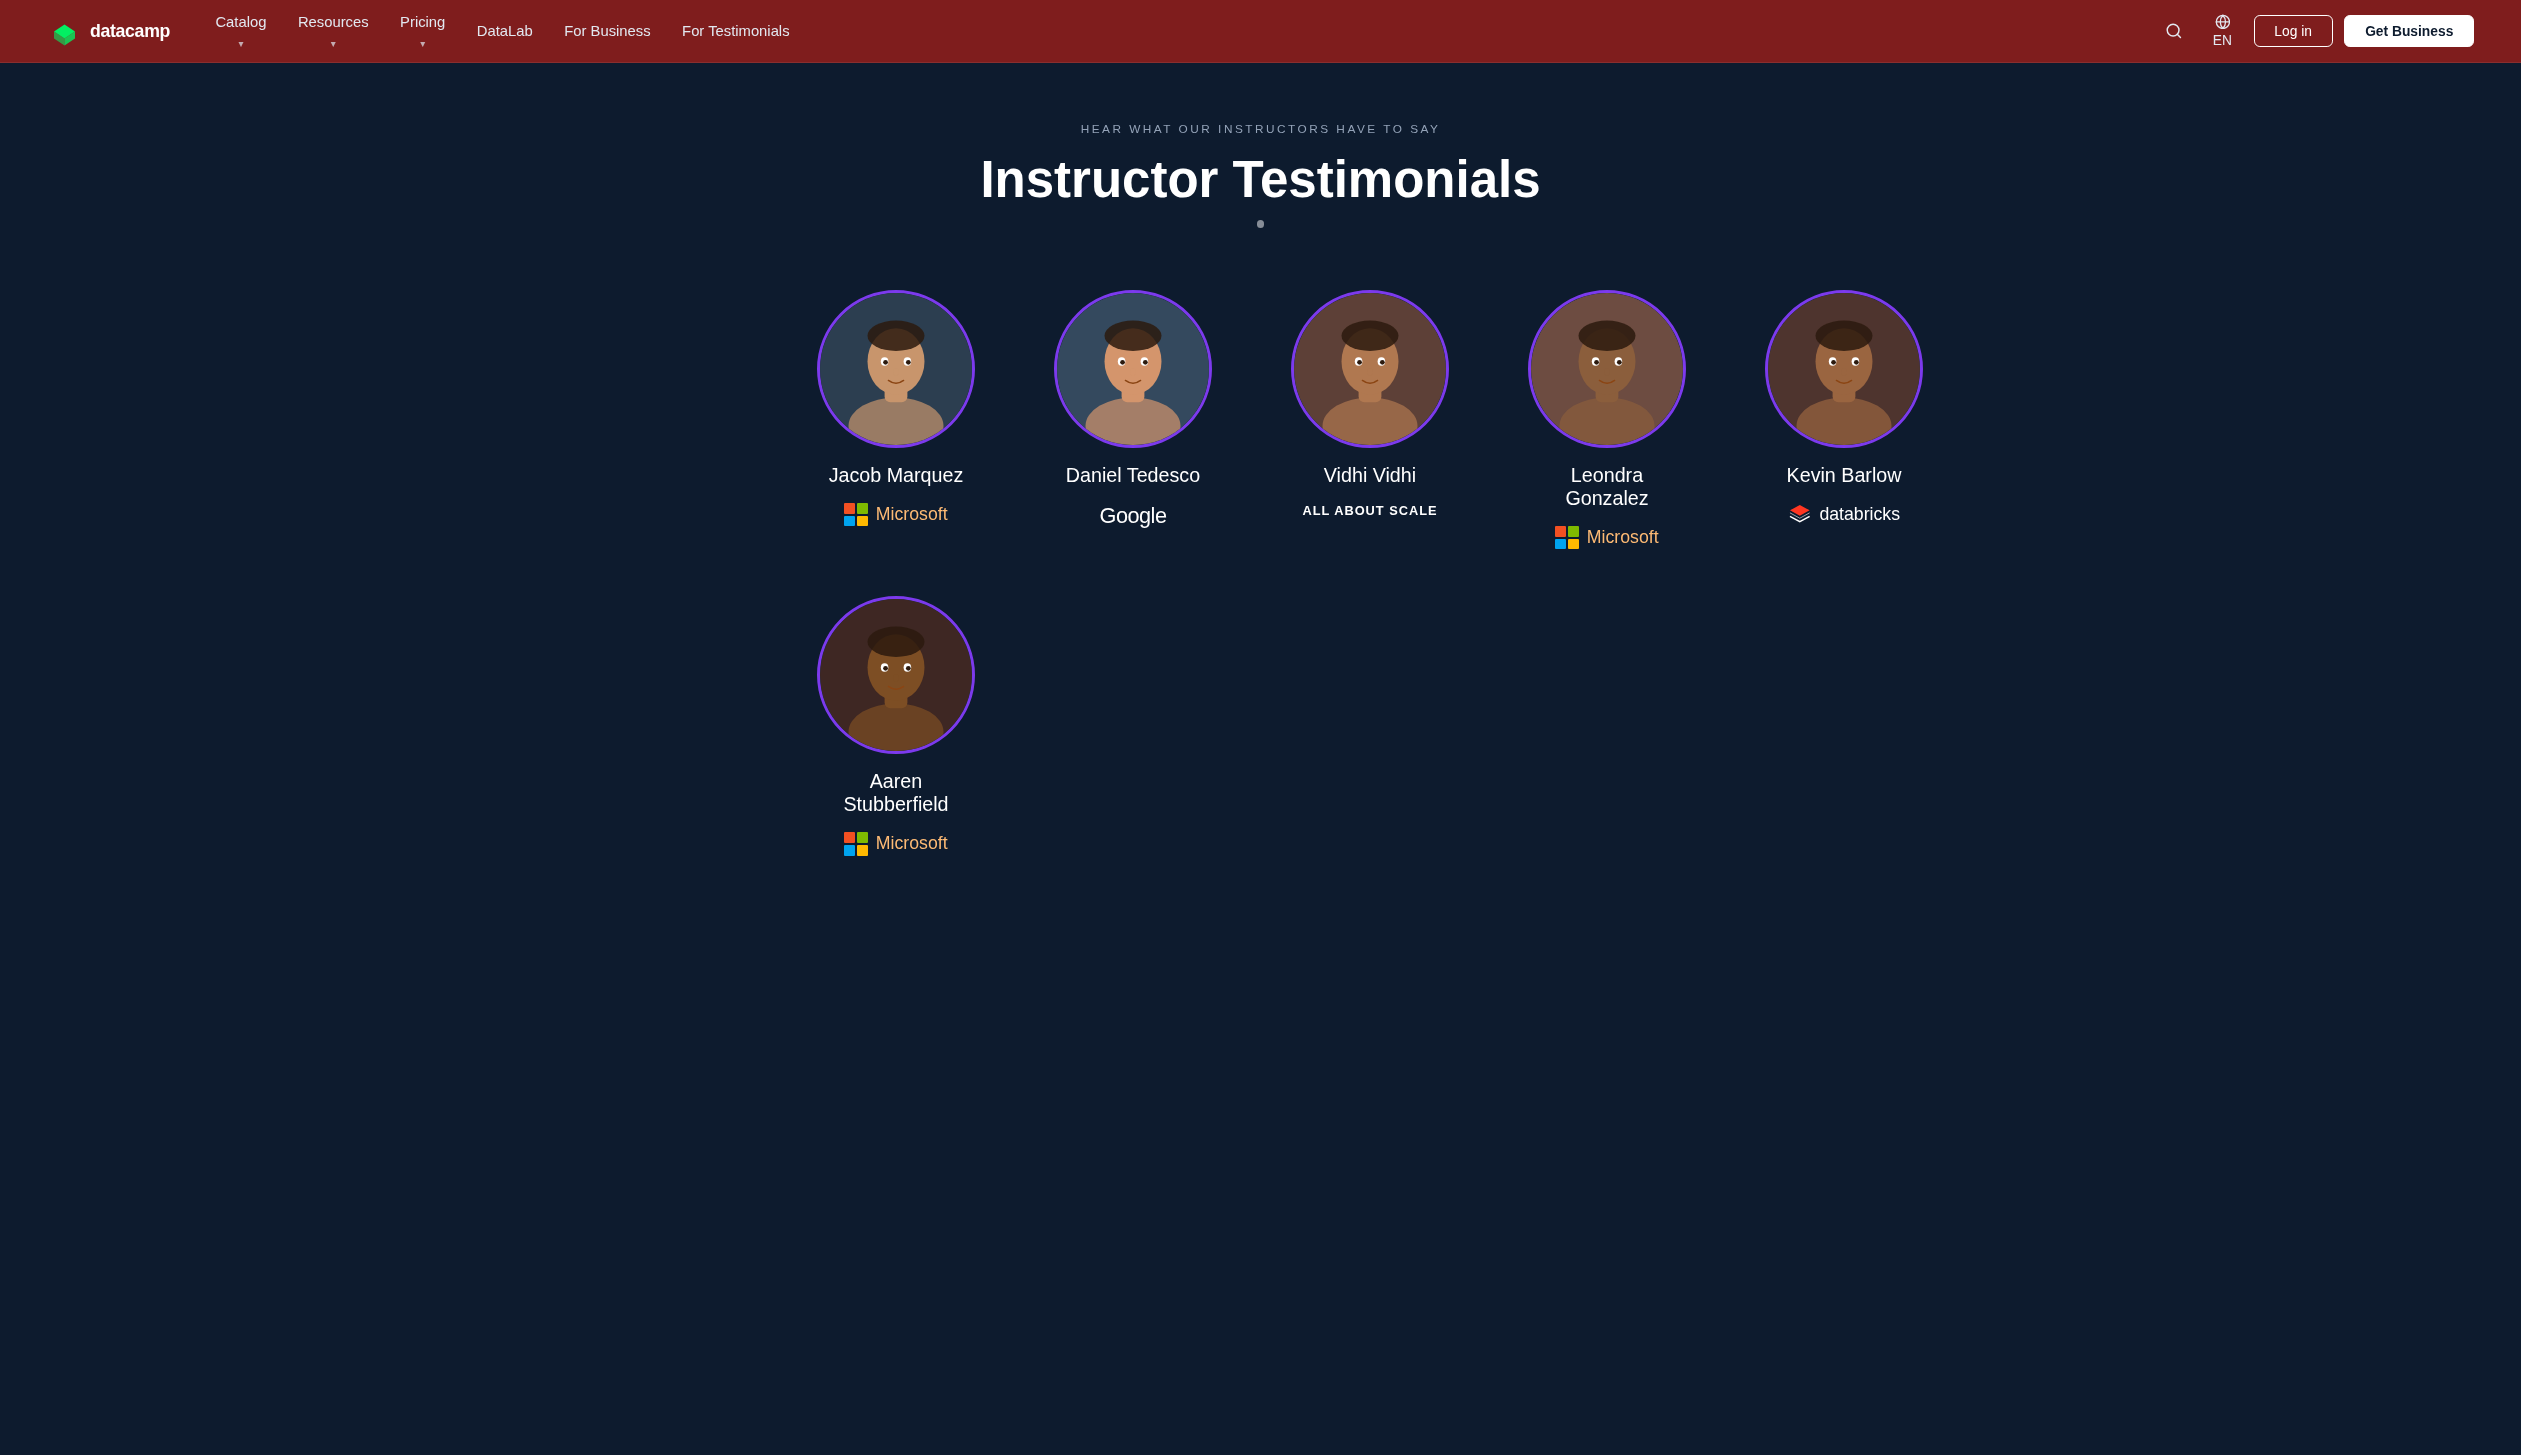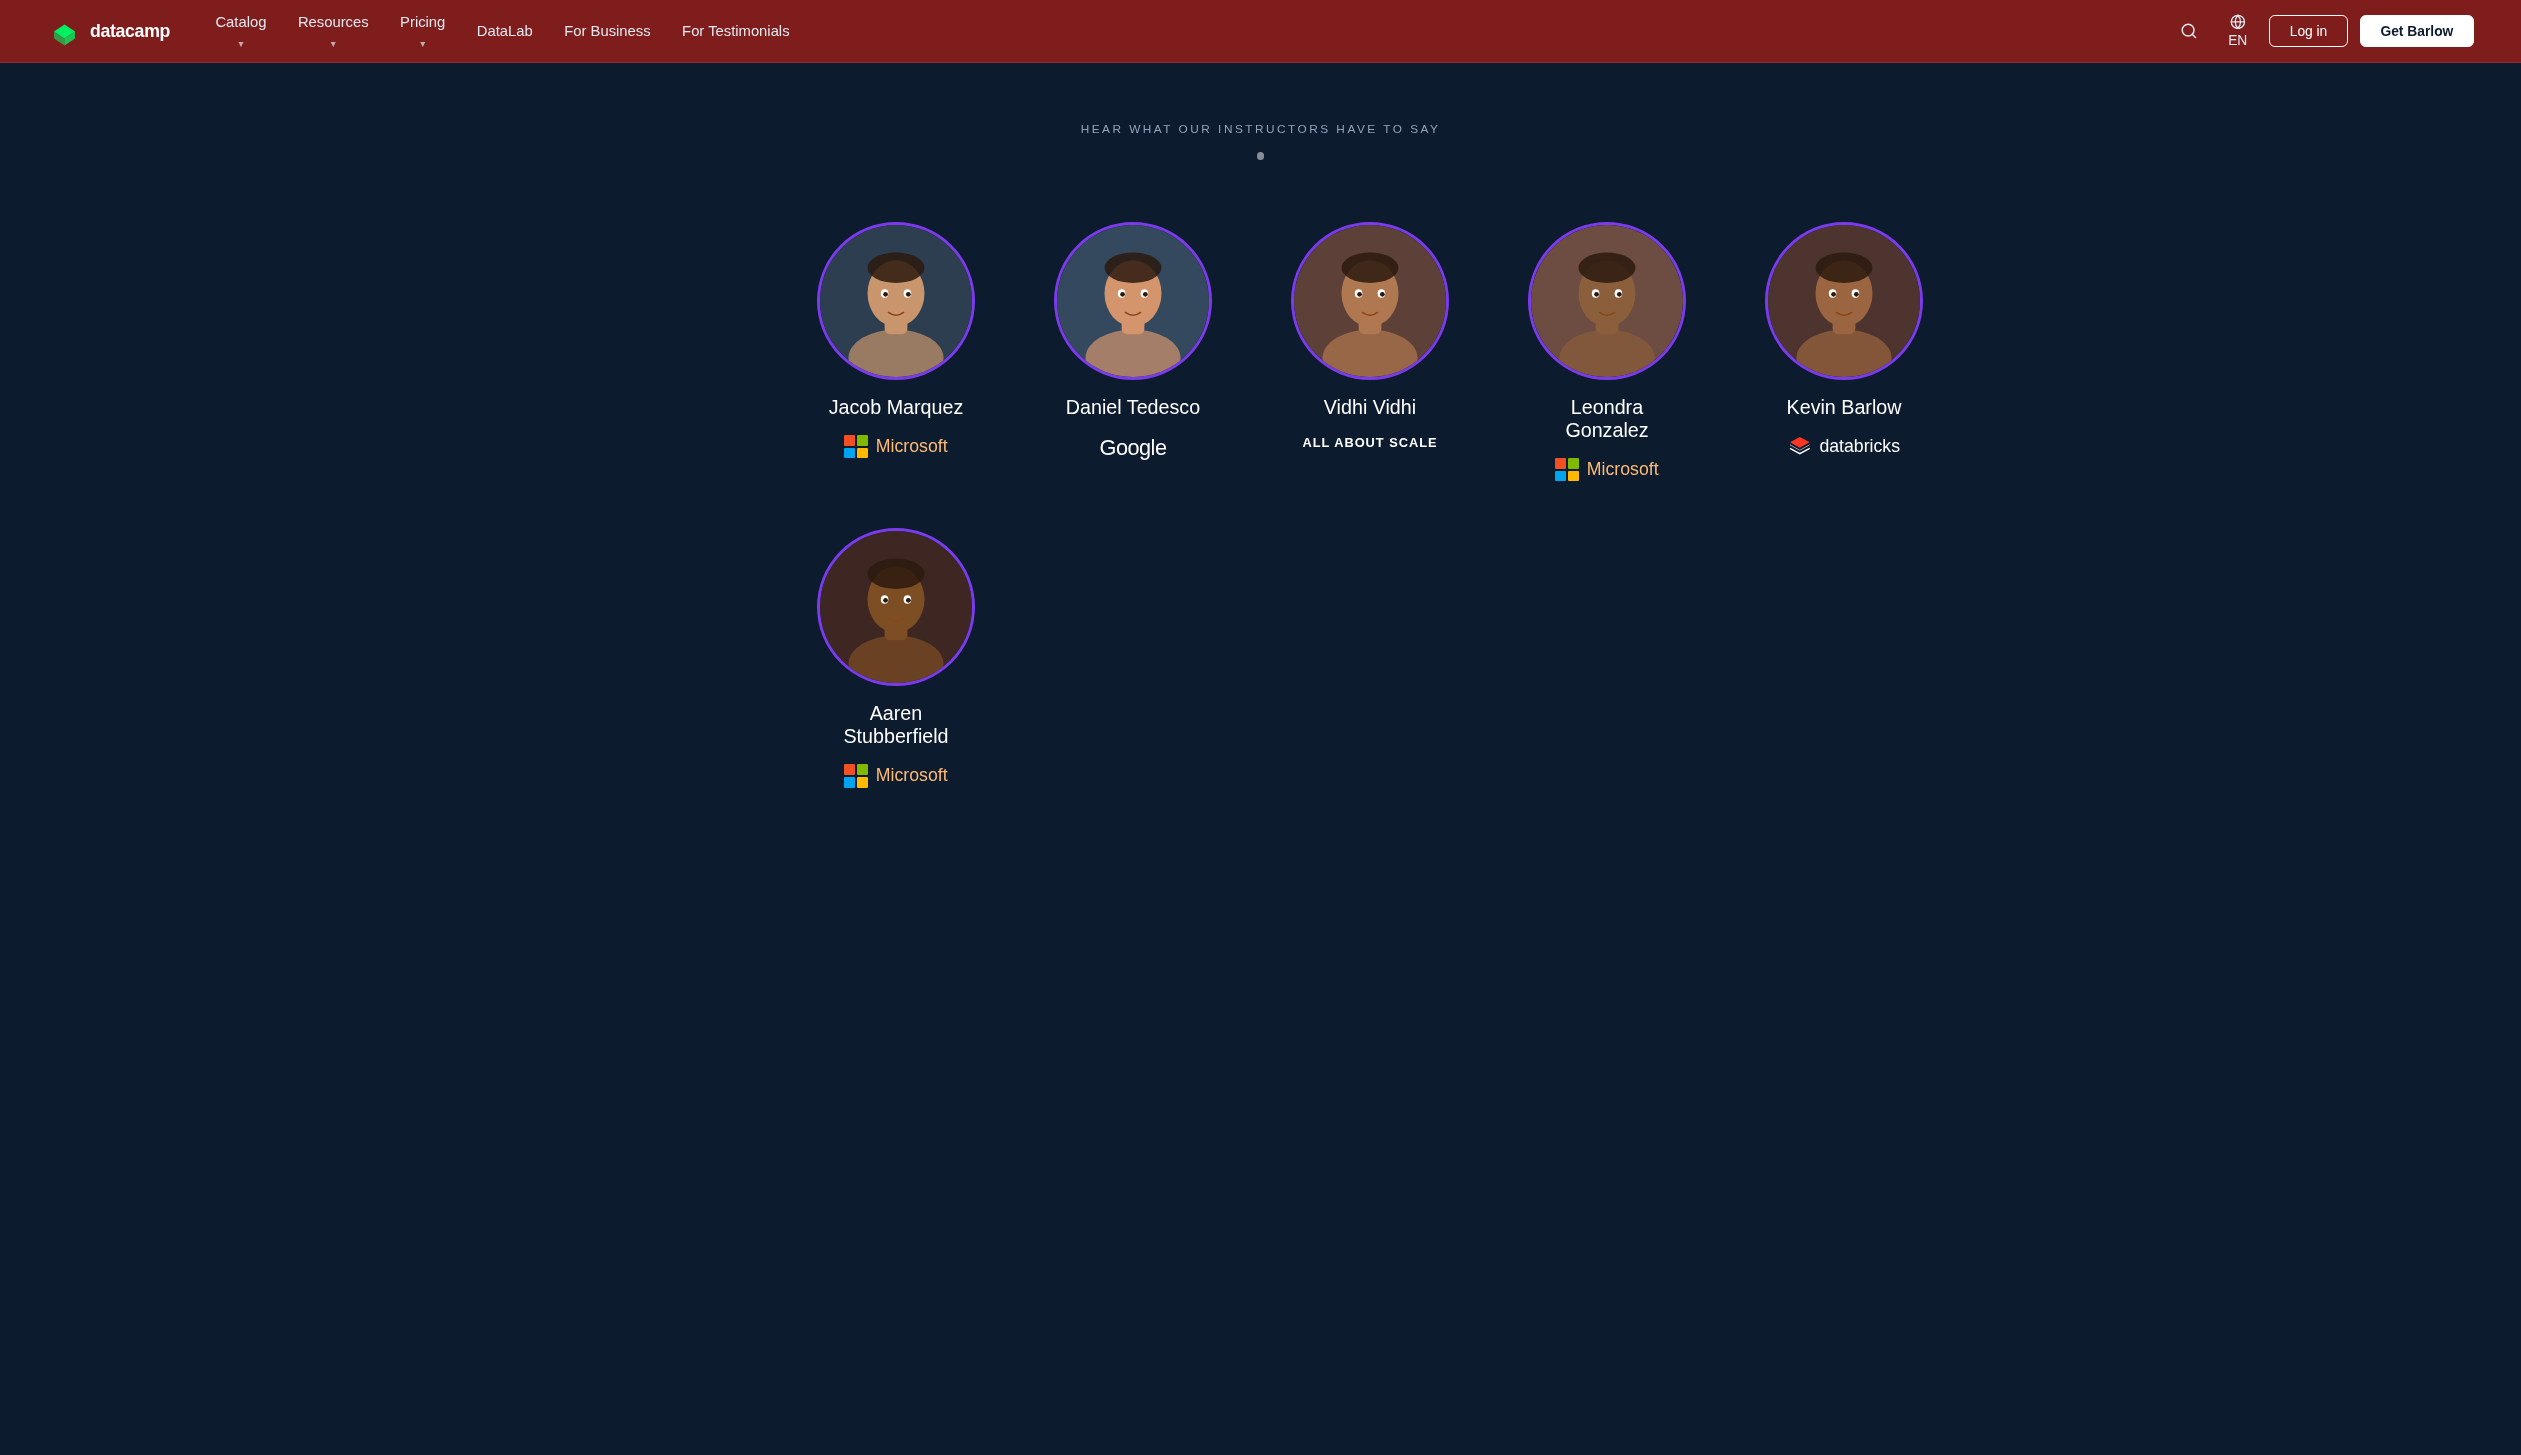--- a/index.html
+++ b/index.html
@@ -302,26 +302,27 @@
     </div>
     <div class="nav-lang">
       <svg width="15.8" height="15.8" viewBox="0 0 24 24" fill="none" stroke="currentColor" stroke-width="2" stroke-linecap="round" stroke-linejoin="round">
         <circle cx="12" cy="12" r="10"></circle>
         <line x1="2" y1="12" x2="22" y2="12"></line>
         <path d="M12 2a15.3 15.3 0 0 1 4 10 15.3 15.3 0 0 1-4 10 15.3 15.3 0 0 1-4-10 15.3 15.3 0 0 1 4-10z"></path>
       </svg>
       <span>EN</span>
     </div>
     <button class="btn-login">Log in</button>
-    <button class="btn-get-started">Get Barlow</button>
+    <button class="btn-get-started">Get Business</button>
   </div>
 </nav>
 
 <main class="main-content">
   <p class="section-eyebrow">HEAR WHAT OUR INSTRUCTORS HAVE TO SAY</p>
+  <h1 class="section-title">Instructor Testimonials</h1>
   <div class="scroll-dot"></div>
 
   <div class="instructors-grid" id="instructors-grid">
 
   <div class="instructor-card">
     <div class="avatar-wrapper">
       <svg width="158" height="158" viewBox="0 0 160 160" xmlns="http://www.w3.org/2000/svg">
         <circle cx="80" cy="80" r="80" fill="#2c3e50"></circle>
 
         <ellipse cx="80" cy="140" rx="50" ry="30" fill="#c8956c" opacity="0.7"></ellipse>

